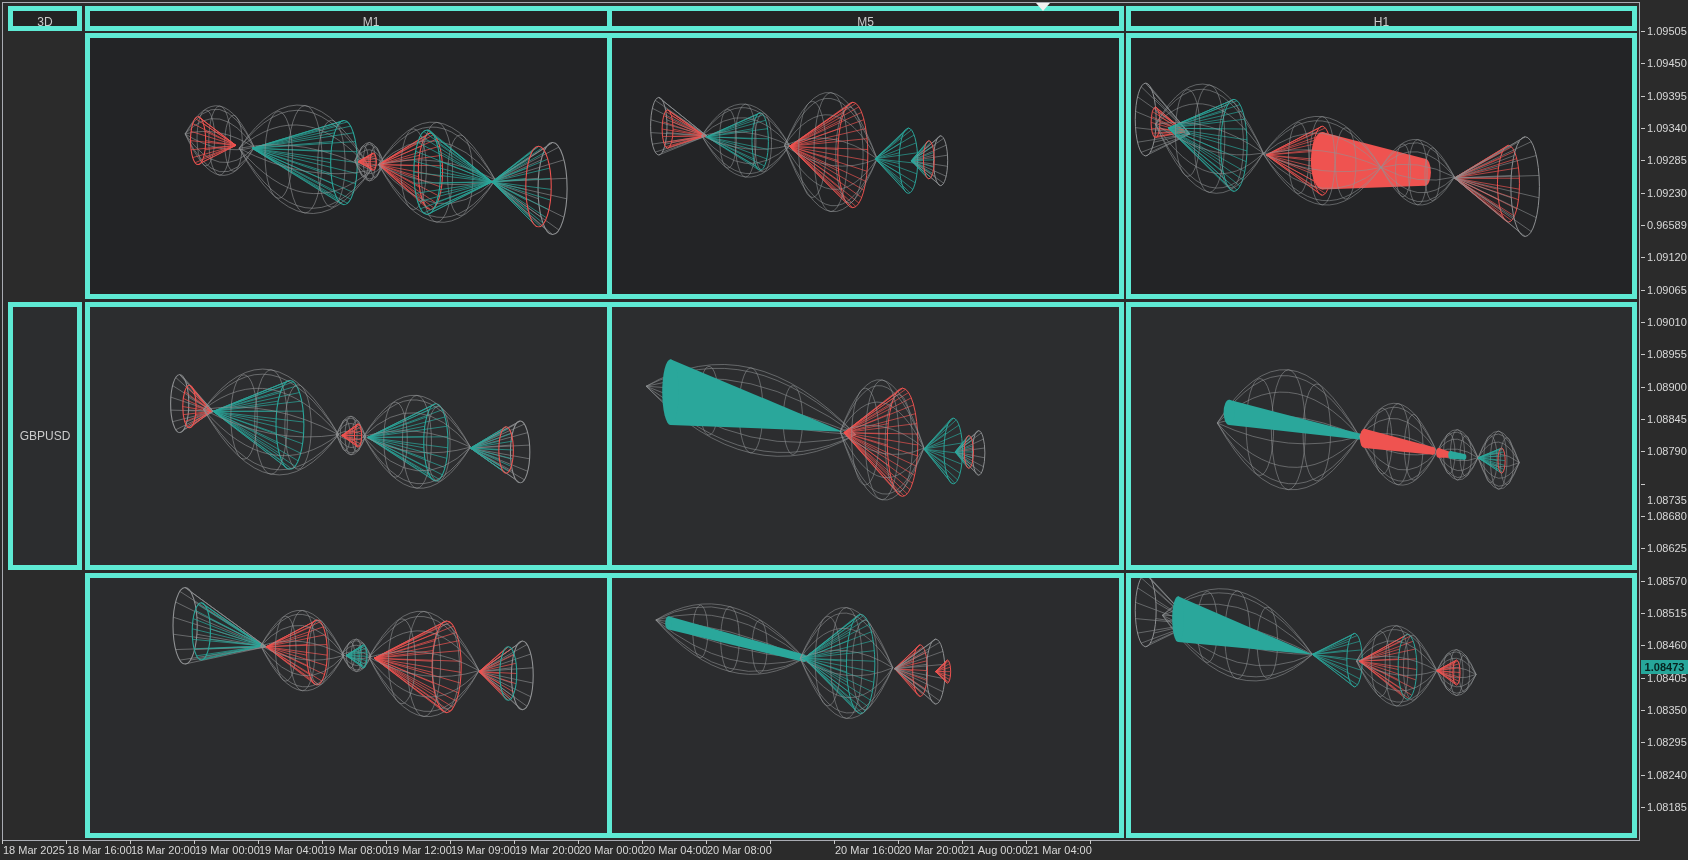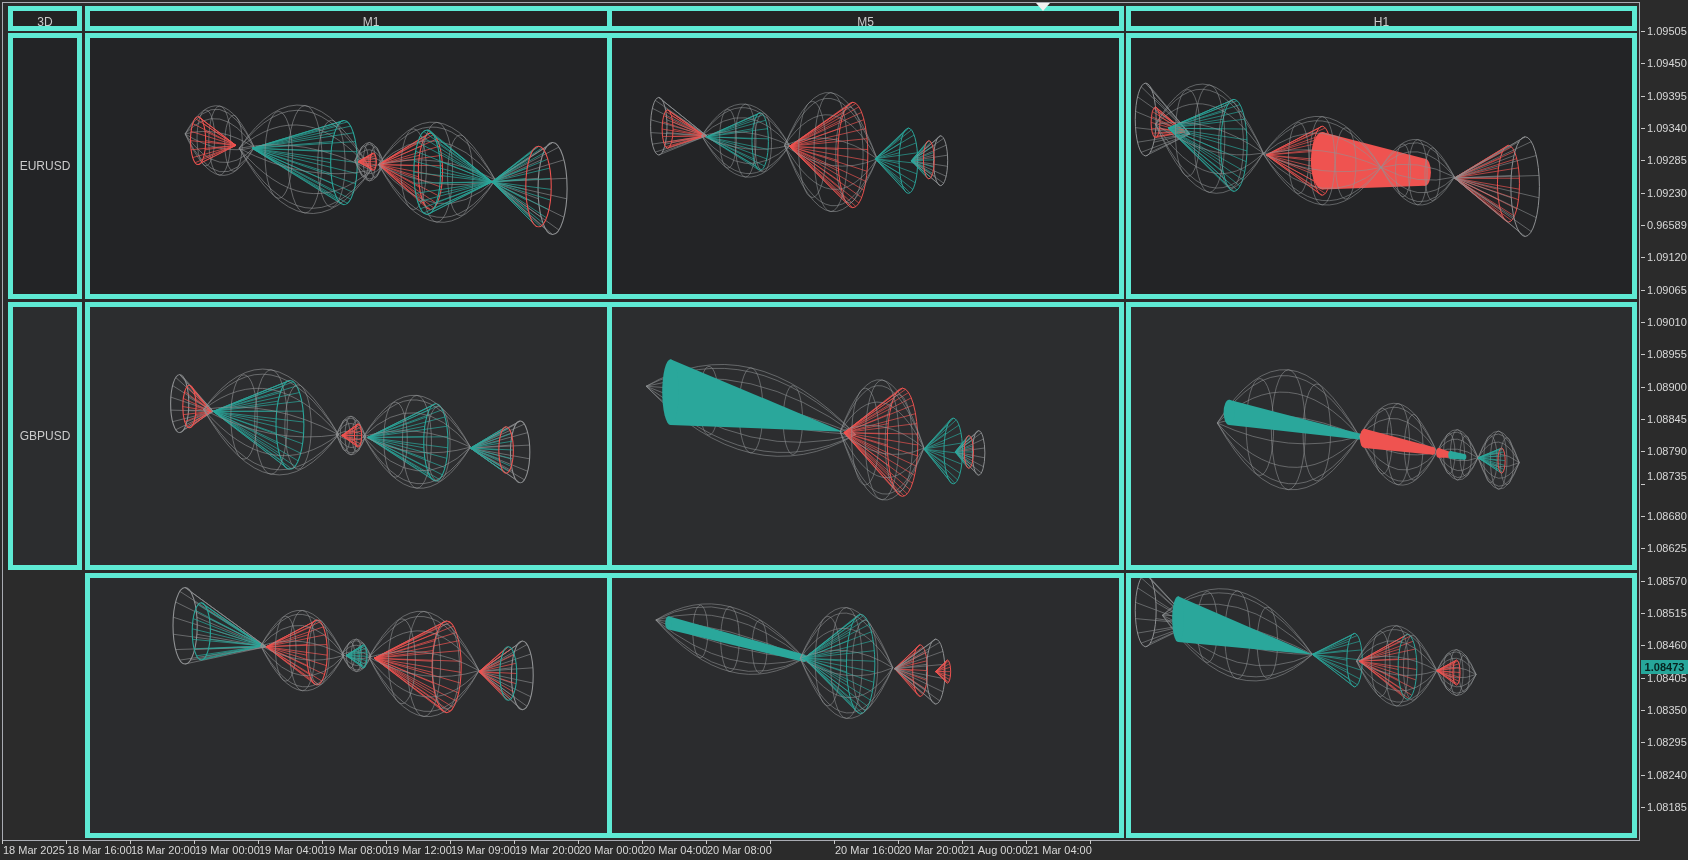--- a/index.html
+++ b/index.html
@@ -39,21 +39,20 @@
 <body>
 
 <div id="app">
   <div id="frame"></div>
 
   <div class="hcell" id="hdr-corner">3D</div>
   <div class="hcell c1">M1</div>
   <div class="hcell c2">M5</div>
   <div class="hcell c3">H1</div>
 
-  <div class="lcell r1 bgrow">EURUSD</div>
   <div class="lcell r2 bgrow">GBPUSD</div>
 
   <div class="cell r1 c1 bgrow">
     <svg viewBox="0 0 520 267" preserveAspectRatio="none">
         <path d="M152 114 Q120.0 179.0 88 100M152 114 Q120.0 171.9 88 100M152 114 Q120.0 151.9 88 100M152 114 Q120.0 123.0 88 100M152 114 Q120.0 91.0 88 100M152 114 Q120.0 62.1 88 100M152 114 Q120.0 42.1 88 100M152 114 Q120.0 35.0 88 100" stroke="#909294" fill="none" stroke-width="0.7" opacity="0.85"></path>
         <ellipse cx="132.8" cy="109.8" rx="8.154891303299472" ry="29.12461179749811" stroke="#909294" fill="none" stroke-width="0.7" opacity="0.85"></ellipse>
         <ellipse cx="120" cy="107" rx="10.080000000000002" ry="36" stroke="#909294" fill="none" stroke-width="0.7" opacity="0.85"></ellipse>
         <ellipse cx="107.2" cy="104.2" rx="8.154891303299472" ry="29.12461179749811" stroke="#909294" fill="none" stroke-width="0.7" opacity="0.85"></ellipse>
         <path d="M135 112L100.0 82.0M135 112L102.7 83.9M135 112L104.9 89.3M135 112L106.5 97.4M135 112L107.0 107.0M135 112L106.5 116.6M135 112L104.9 124.7M135 112L102.7 130.1M135 112L100.0 132.0M135 112L97.3 130.1M135 112L95.1 124.7M135 112L93.5 116.6M135 112L93.0 107.0M135 112L93.5 97.4M135 112L95.1 89.3M135 112L97.3 83.9M135 112L100.0 82.0" stroke="#ef5350" fill="none" stroke-width="0.7" opacity="1"></path>
         <ellipse cx="100" cy="107" rx="7.000000000000001" ry="25" stroke="#ef5350" fill="none" stroke-width="1"></ellipse>
@@ -331,21 +330,21 @@
       <div class="plabel" style="top: 313.97px;">1.09010</div>
       <div class="ptick" style="top: 352.3px;"></div>
       <div class="plabel" style="top: 346.3px;">1.08955</div>
       <div class="ptick" style="top: 384.63px;"></div>
       <div class="plabel" style="top: 378.63px;">1.08900</div>
       <div class="ptick" style="top: 416.96px;"></div>
       <div class="plabel" style="top: 410.96px;">1.08845</div>
       <div class="ptick" style="top: 449.29px;"></div>
       <div class="plabel" style="top: 443.29px;">1.08790</div>
       <div class="ptick" style="top: 481.62px;"></div>
-      <div class="plabel" style="top: 468px;">1.08735</div>
+      <div class="plabel" style="top: 492px;">1.08735</div>
       <div class="ptick" style="top: 513.95px;"></div>
       <div class="plabel" style="top: 507.95px;">1.08680</div>
       <div class="ptick" style="top: 546.28px;"></div>
       <div class="plabel" style="top: 540.28px;">1.08625</div>
       <div class="ptick" style="top: 578.61px;"></div>
       <div class="plabel" style="top: 572.61px;">1.08570</div>
       <div class="ptick" style="top: 610.94px;"></div>
       <div class="plabel" style="top: 604.94px;">1.08515</div>
       <div class="ptick" style="top: 643.27px;"></div>
       <div class="plabel" style="top: 637.27px;">1.08460</div>

